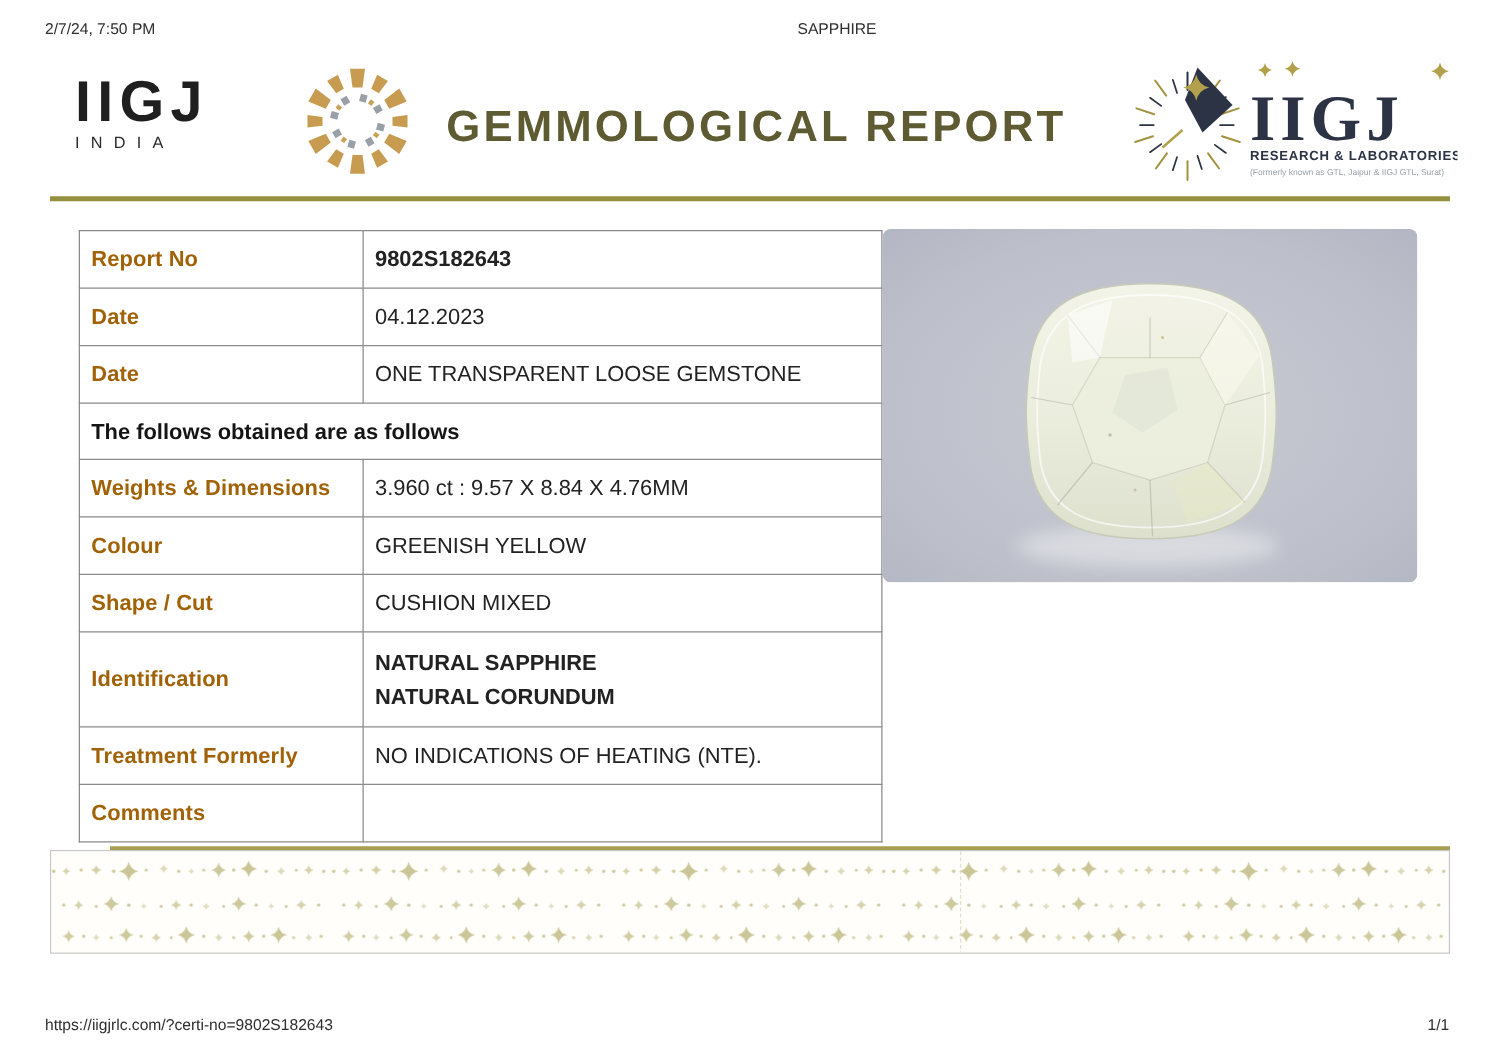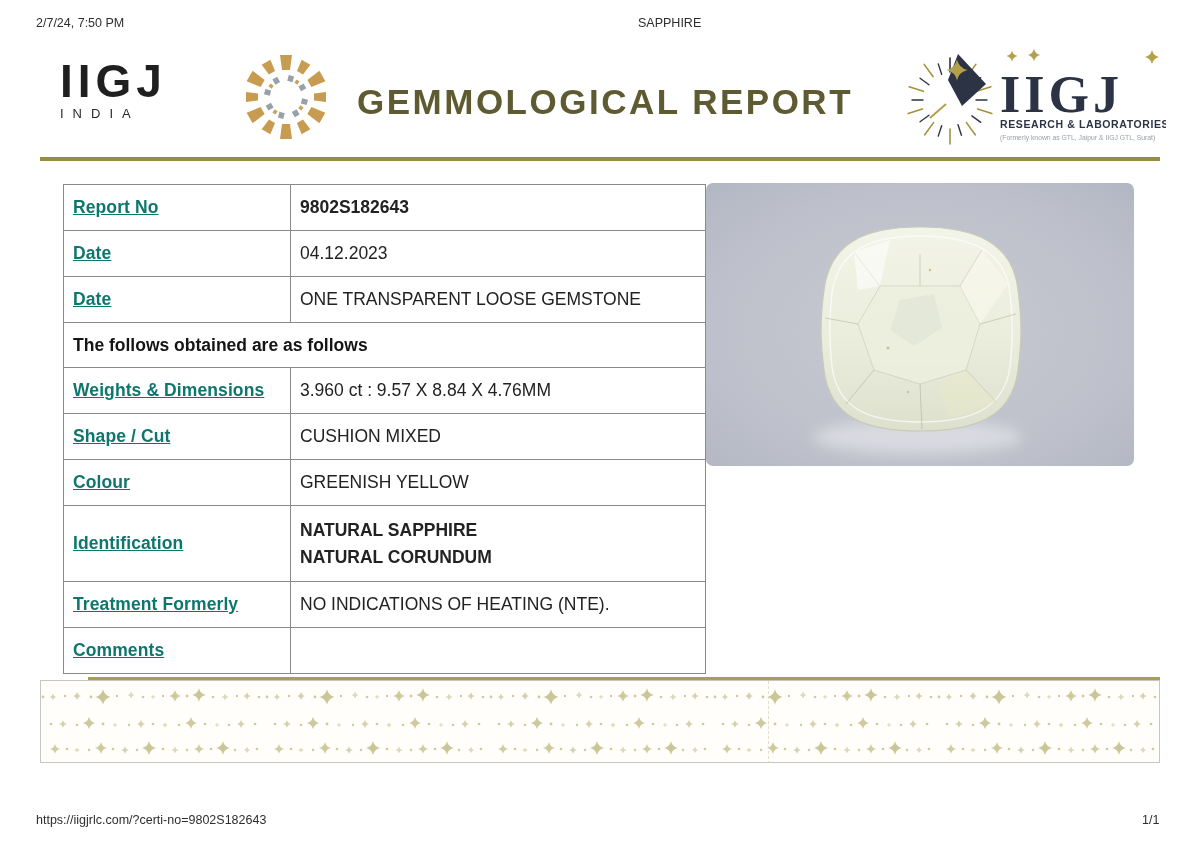--- a/index.html
+++ b/index.html
@@ -23,21 +23,21 @@
   
   .gold-rule { background:#95903f; }
   .gold-rule-light { background:#a89f52; }
 
   
   table.report { border-collapse:collapse; width:643px; table-layout:fixed; background:#fff; }
   table.report td {
     border:1px solid #8a8a8a; vertical-align:middle;
     font-size:17.5px; padding:6px 10px 6px 9px;
   }
-  td.lbl { width:227px; font-weight:700; color:#0f766e; letter-spacing:0.1px;text-decoration:underline; }
+  td.lbl { width:227px; font-weight:700; color:#a16207; letter-spacing:0.1px; }
   td.val { color:#222; }
   td.val.bold { font-weight:700; }
   td.section-row { font-weight:700; font-size:17.5px; color:#151515; }
   tr.h46 { height:46px; }
   tr.h45 { height:45px; }
   tr.h76 { height:76px; }
   .val-line { display:block; line-height:1.5; }
 
   
   .gem-photo { border-radius:7px; overflow:hidden; }
@@ -253,26 +253,26 @@
           <td class="val">ONE TRANSPARENT LOOSE GEMSTONE</td>
         </tr>
         <tr class="h45">
           <td colspan="2" class="section-row">The follows obtained are as follows</td>
         </tr>
         <tr class="h46">
           <td class="lbl">Weights &amp; Dimensions</td>
           <td class="val">3.960 ct : 9.57 X 8.84 X 4.76MM</td>
         </tr>
         <tr class="h46">
+          <td class="lbl">Colour</td>
+          <td class="val">GREENISH YELLOW</td>
+        </tr>
+        <tr class="h46">
           <td class="lbl">Shape / Cut</td>
           <td class="val">CUSHION MIXED</td>
-        </tr>
-        <tr class="h46">
-          <td class="lbl">Colour</td>
-          <td class="val">GREENISH YELLOW</td>
         </tr>
         <tr class="h76">
           <td class="lbl">Identification</td>
           <td class="val bold">
             <span class="val-line">NATURAL SAPPHIRE</span>
             <span class="val-line">NATURAL CORUNDUM</span>
           </td>
         </tr>
         <tr class="h46">
           <td class="lbl">Treatment Formerly</td>

